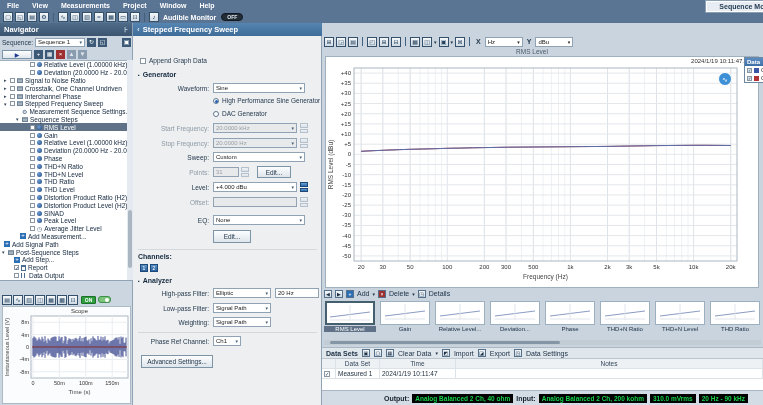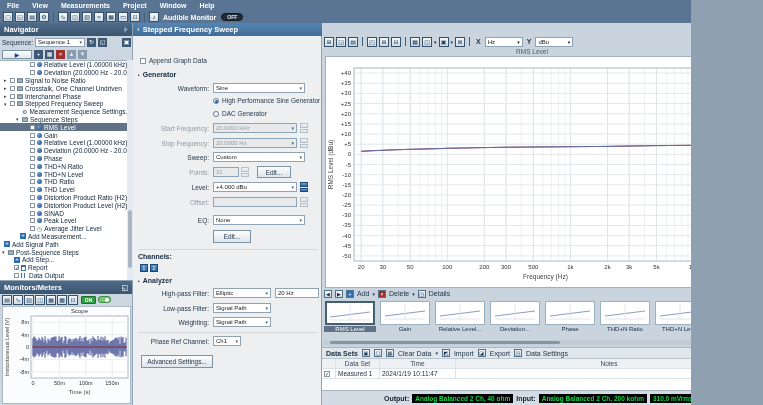--- a/index.html
+++ b/index.html
@@ -1,17 +1,17 @@
 <!DOCTYPE html>
 <html><head>
 <meta charset="utf-8">
 <style>
 *{margin:0;padding:0;box-sizing:border-box;font-family:"Liberation Sans",sans-serif}
 body{background:#8fa0b0}
-.screen{position:relative;width:691px;height:405px;overflow:hidden;background:#c6d1dc;color:#1c2b3a;font-size:7px}
+.screen{position:relative;width:763px;height:405px;overflow:hidden;background:#c6d1dc;color:#1c2b3a;font-size:7px}
 .abs{position:absolute}
 
 .menubar{left:0;top:0;width:763px;height:11px;background:#5a7493;display:flex;align-items:center;gap:13px;padding-left:7px}
 .menubar span{color:#fff;font-weight:bold;font-size:7px;cursor:default}
 .toolbar{left:0;top:11px;width:763px;height:13px;background:#5a7493;border-bottom:1px solid #3e5872;display:flex;align-items:center;gap:2px;padding-left:3px}
 .tbicon{width:10px;height:10px;background:linear-gradient(#f6f9fb,#cfdae3);border:1px solid #35506b;font-size:6px;line-height:8px;text-align:center;color:#23415e;flex:none}
 .tbsep{width:1px;height:9px;background:#42607e;margin:0 2px;flex:none}
 .audmon{color:#fff;font-weight:bold;font-size:7px;margin-left:2px}
 .offpill{margin-left:3px;width:22px;height:8px;background:#222d38;border:1px solid #111a22;border-radius:4px;color:#dfe6ec;font-size:5px;line-height:7px;text-align:center;font-weight:bold}
 .seqmode{position:absolute;left:706px;top:1px;width:80px;height:11px;background:#e7edf2;border:1px solid #fff;outline:1px solid #8aa0b2;font-size:7px;font-weight:bold;color:#243b52;text-align:center;line-height:10px}
@@ -318,25 +318,20 @@
           <span class="ticn i-grid"></span>
           <span>Data Output</span>
         </div>
       </div>
     <div class="abs vscroll">
         <span class="vthumb" style="top:150px;height:58px"></span>
       </div>
   </div>
 
   <div class="abs mon">
-    <div class="panelhdr">
-      <span>Monitors/Meters</span>
-      <span class="spacer"></span>
-        <span class="hdricon">◱</span>
-    </div>
     <div class="abs monbar" id="mon-icons">
         <span class="tbicon">▤</span>
         <span class="tbicon">∿</span>
         <span class="tbicon">▥</span>
         <span class="tbicon">◫</span>
         <span class="tbicon">▦</span>
         <span class="tbicon">▩</span>
         <span class="tbicon">⊡</span>
         <span class="onpill">ON</span>
         <span class="ontoggle"></span>

